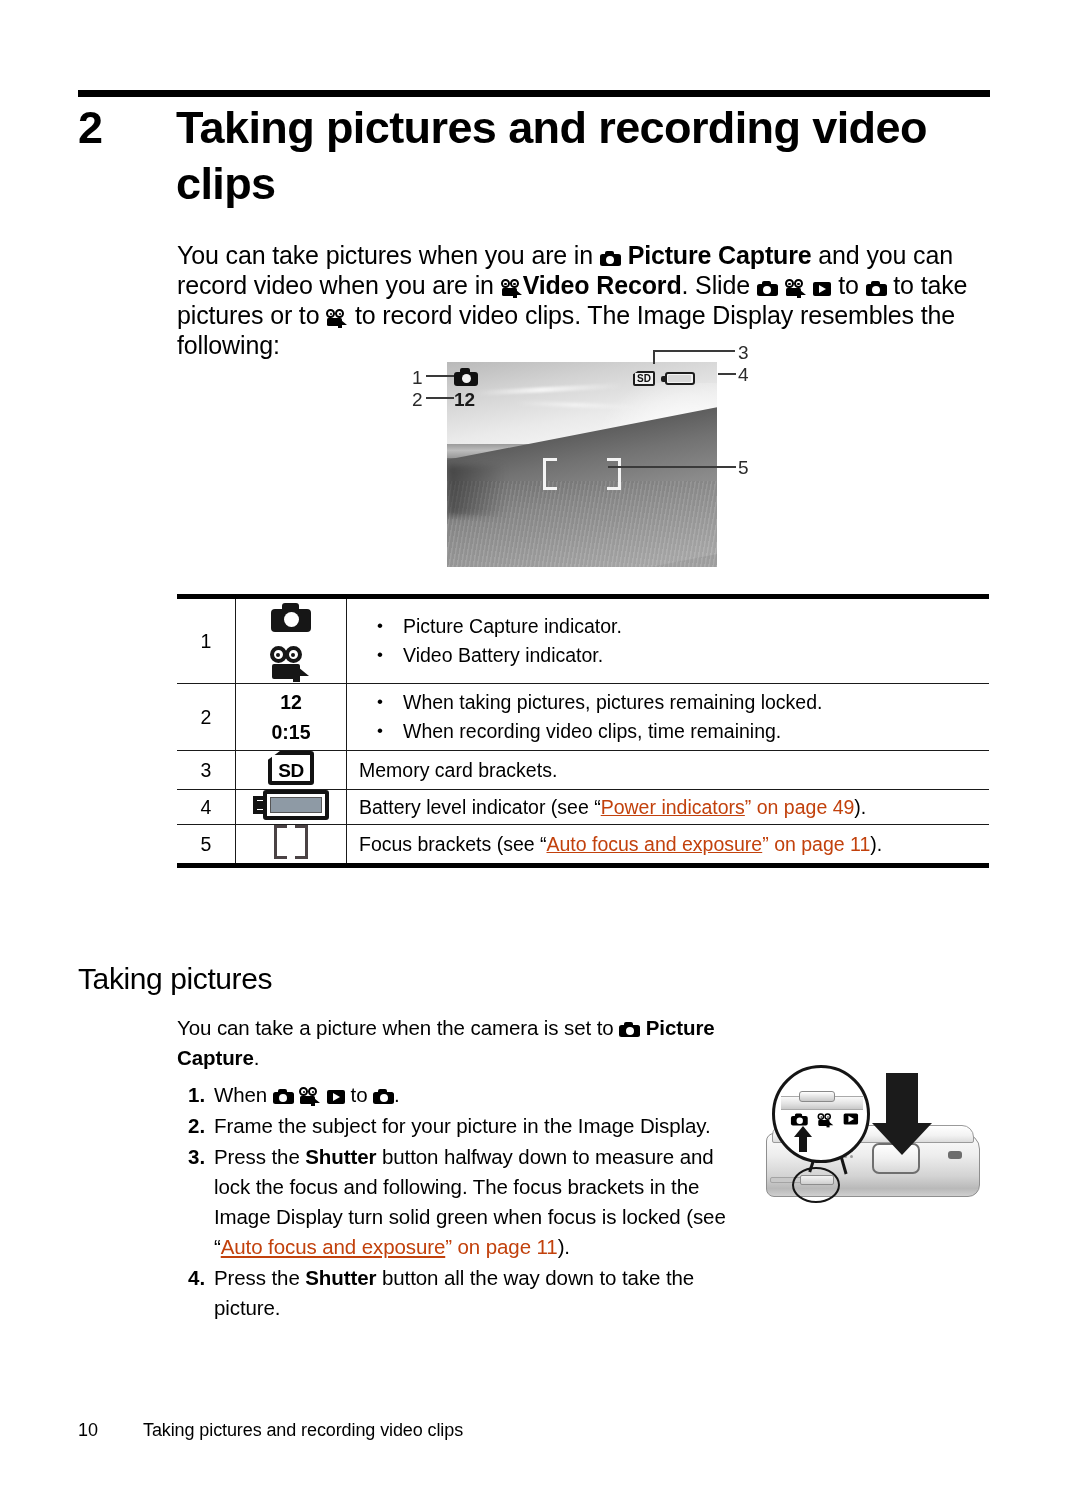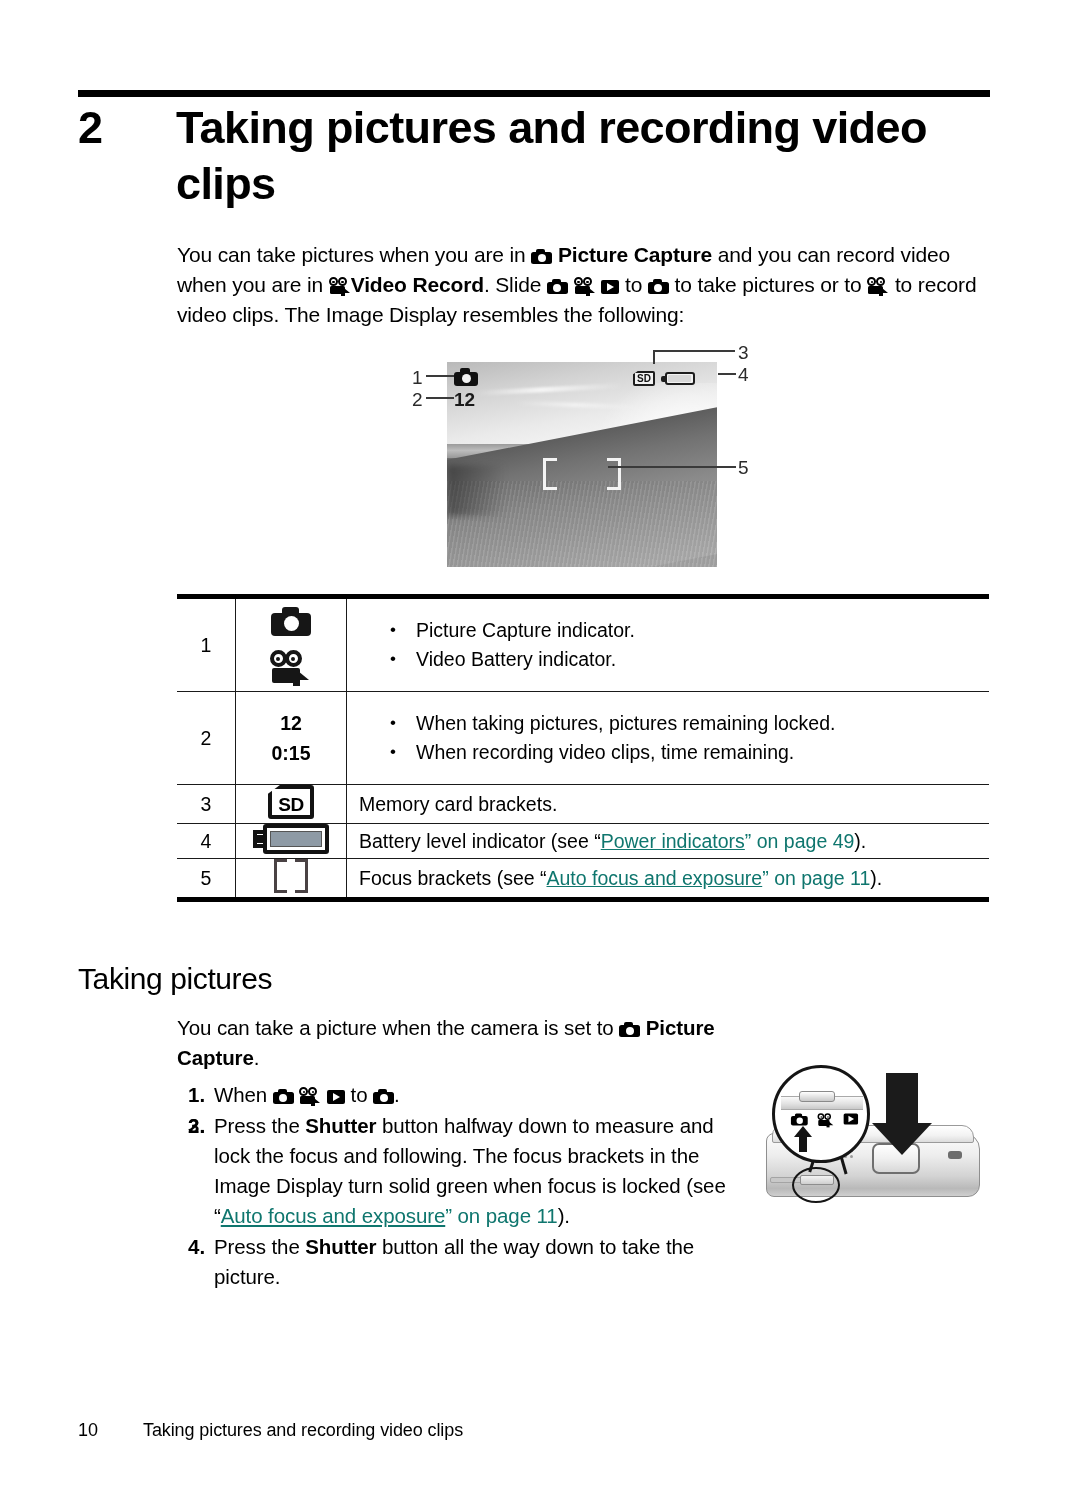--- a/index.html
+++ b/index.html
@@ -48,21 +48,21 @@
     letter-spacing: -0.6px;
     max-width: 760px;
   }
 
   
   .intro {
     position: absolute;
     left: 177px;
     top: 240px;
     width: 815px;
-    font-size: 21px;
+    font-size: 25px;
     line-height: 30px;
     letter-spacing: -0.15px;
   }
   .intro b { font-weight: bold; }
 
   
   .ico {
     display: inline-block;
     vertical-align: -2px;
     position: relative;
@@ -267,31 +267,31 @@
     border-bottom: 1.6px solid #1a1a1a;
     vertical-align: middle;
     padding: 0;
   }
   .tbl tr.first td { border-top: 5px solid #000; }
   .tbl tr.last td { border-bottom: 5px solid #000; }
   .col-n { width: 58px; text-align: center; font-size: 19.5px; }
   .col-i { width: 110px; text-align: center; border-left: 1.6px solid #1a1a1a; border-right: 1.6px solid #1a1a1a; }
   .col-d { padding-left: 12px !important; font-size: 19.5px; line-height: 29px; }
   .cellpad { padding: 14px 0; }
-  .bullets { list-style: none; margin: 17px; padding: 0; }
+  .bullets { list-style: none; margin: 4px; padding: 0; }
   .bullets li { position: relative; padding-left: 40px; line-height: 29px; }
   .bullets li:before {
     content: "\2022";
     position: absolute; left: 14px; top: -1px;
     font-size: 17px;
   }
   .numbold { font-size: 19.5px; font-weight: bold; line-height: 30px; }
 
   a.xref, .xref {
-    color: #0f766e;
+    color: #c2410c;
     text-decoration: none;
   }
   .xref u { text-decoration: underline; }
 
   
   .ticon-cam { display:inline-block; position:relative; width:40px;height:29px; }
   .ticon-cam .b { position:absolute; left:0; bottom:0; width:40px;height:23px;background:#161616;border-radius:4px;}
   .ticon-cam .h { position:absolute; left:11px; top:0; width:17px;height:8px;background:#161616;border-radius:3px 3px 0 0;}
   .ticon-cam .l { position:absolute; left:13px; bottom:5px; width:15px;height:15px;background:#fff;border-radius:50%;}
 
@@ -625,21 +625,21 @@
 <div class="sec-body">
   <div><span>You can take a picture when the camera is set to </span><span class="ico ico-cam"><span class="body"></span><span class="hump"></span><span class="lens"></span></span> <b>Picture Capture</b><span>.</span></div>
 
   <ol class="steps">
     <li><span class="sn">1.</span><span>When </span><span class="ico ico-cam"><span class="body"></span><span class="hump"></span><span class="lens"></span></span> <span class="ico ico-vid"><span class="reel l">
             <i></i>
           </span><span class="reel r">
             <i></i>
           </span><span class="box"></span><span class="lensn"></span><span class="foot"></span></span> <span class="ico ico-play"><span class="sq"></span><span class="tri"></span></span><span> to </span><span class="ico ico-cam"><span class="body"></span><span class="hump"></span><span class="lens"></span></span><span>.</span></li>
 
-    <li><span class="sn">2.</span></li>
+    <li><span class="sn">2.</span><span>Frame the subject for your picture in the Image Display.</span></li>
 
     <li><span class="sn">3.</span><span>Press the </span><b>Shutter</b><span> button halfway down to measure and lock the focus and following. The focus brackets in the Image Display turn solid green when focus is locked (see “</span><span class="xref"><u>Auto focus and exposure</u><span>” on page 11</span></span><span>).</span></li>
 
     <li><span class="sn">4.</span><span>Press the </span><b>Shutter</b><span> button all the way down to take the picture.</span></li>
   </ol>
 </div>
 
 <div class="camfig">
   <div class="cam-body"></div>
   <div class="cam-top"></div>

